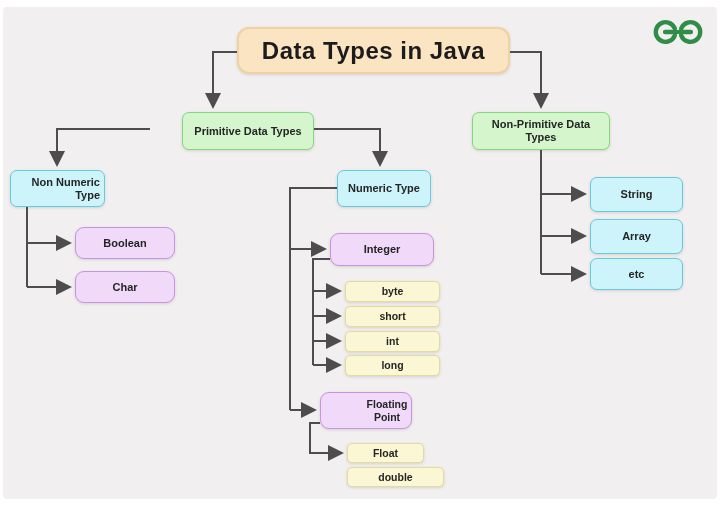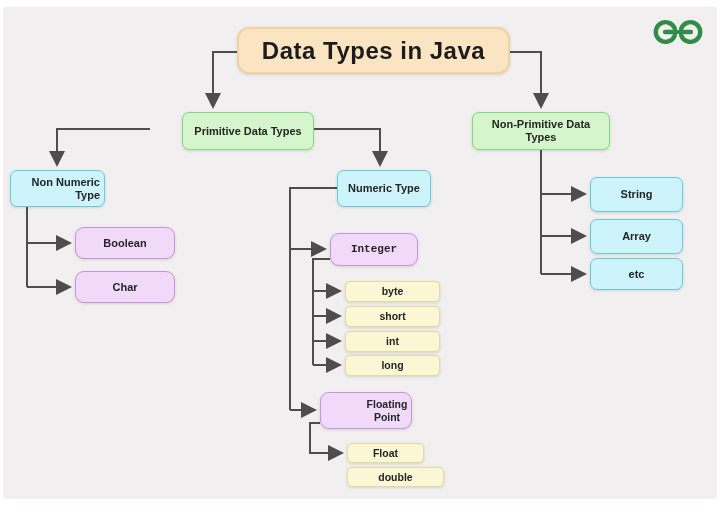--- a/index.html
+++ b/index.html
@@ -30,21 +30,21 @@
   .cyan{background:#cdf4fb;border:1.5px solid #66cbde;}
   .purple{background:#f1d9fa;border:1.5px solid #cb92e2;border-radius:9px;}
   .yellow{background:#fbf6d3;border:1.5px solid #e4da9d;border-radius:5px;font-size:10.5px;}
 
   .n-primitive{left:150px;top:112px;width:132px;height:38px;margin-left:32px;}
   .n-nonprimitive{left:472px;top:112px;width:138px;height:38px;}
   .n-nonnumeric{left:10px;top:170px;width:95px;height:37px;text-align:right;}
   .n-numeric{left:337px;top:170px;width:94px;height:37px;}
   .n-boolean{left:75px;top:227px;width:100px;height:32px;}
   .n-char{left:75px;top:271px;width:100px;height:32px;border-radius:9px;}
-  .n-integer{left:330px;top:233px;width:88px;height:33px;font-family:Liberation Mono, monospace;}
+  .n-integer{left:330px;top:233px;width:104px;height:33px;}
   .n-byte{left:345px;top:281px;width:95px;height:21px;text-align:right;}
   .n-short{left:345px;top:306px;width:95px;height:21px;}
   .n-int{left:345px;top:331px;width:95px;height:21px;}
   .n-long{left:345px;top:355px;width:95px;height:21px;}
   .n-floating{left:320px;top:392px;width:92px;height:37px;font-size:10.5px;padding-left:46px;}
   .n-float{left:347px;top:443px;width:77px;height:20px;}
   .n-double{left:347px;top:467px;width:97px;height:20px;}
   .n-string{left:590px;top:177px;width:93px;height:35px;}
   .n-array{left:590px;top:219px;width:93px;height:35px;}
   .n-etc{left:590px;top:258px;width:93px;height:32px;}

